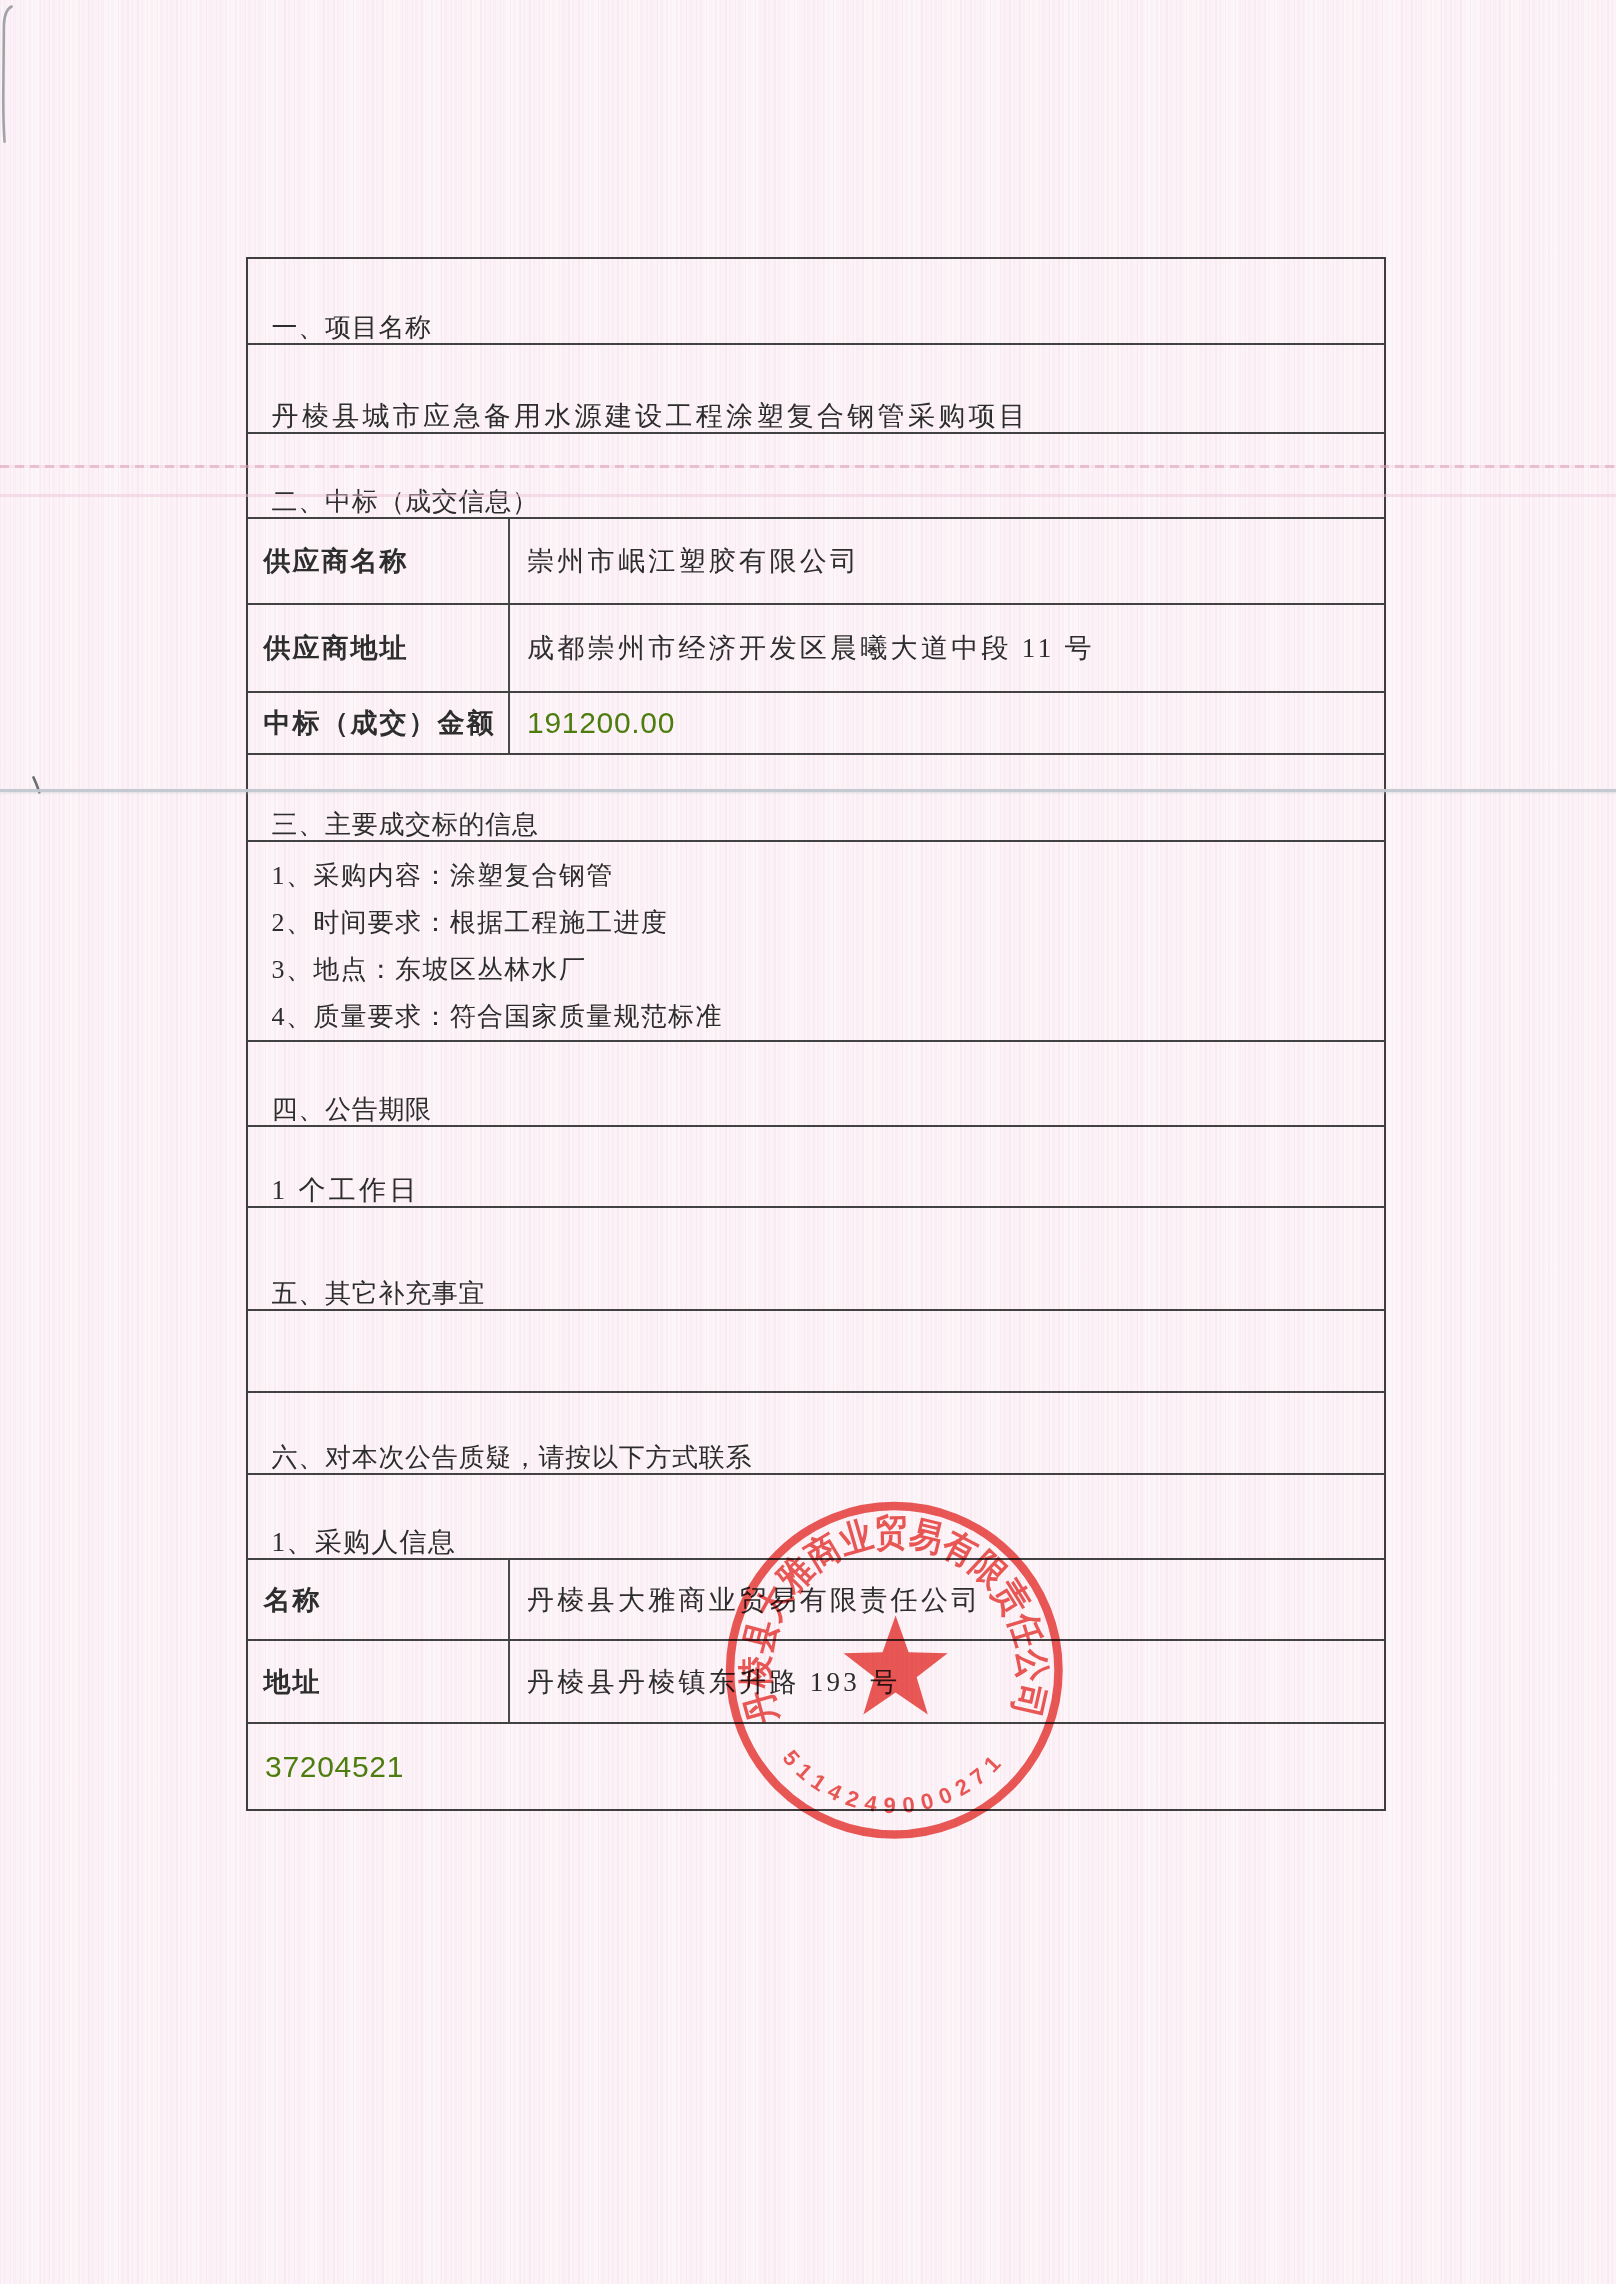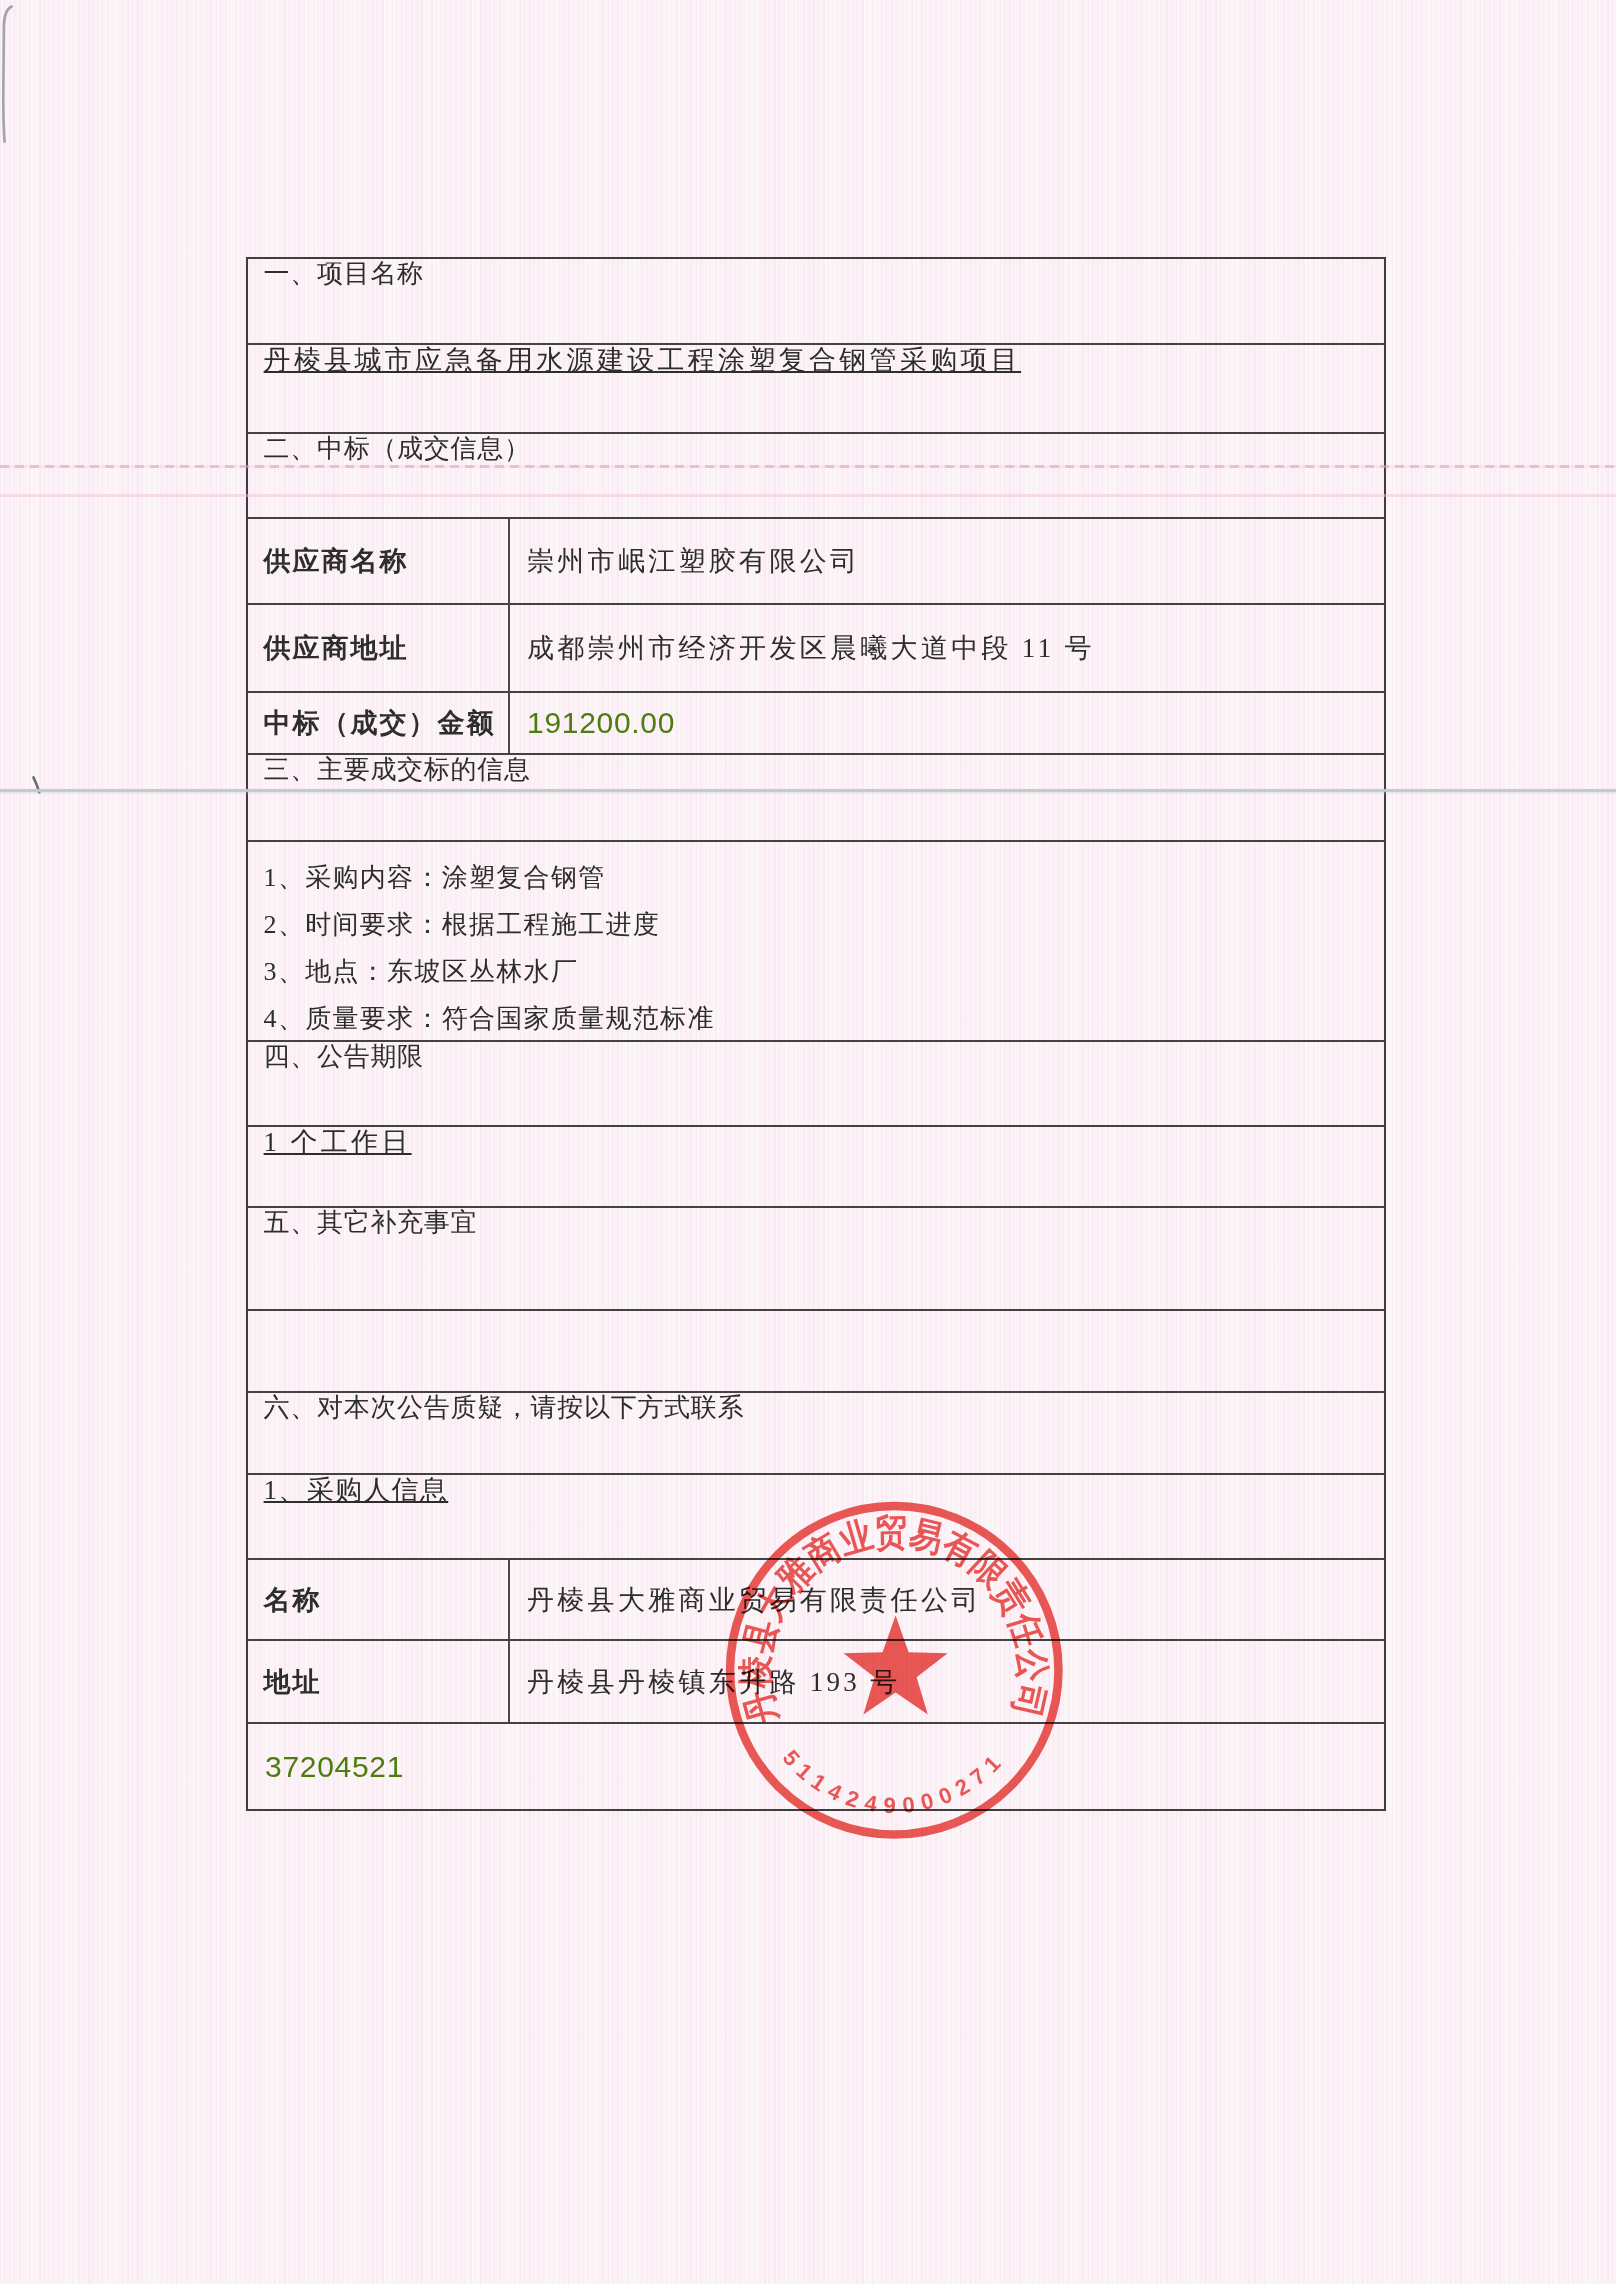--- a/index.html
+++ b/index.html
@@ -29,25 +29,25 @@
   .tick-svg{position:absolute;left:25px;top:772px;z-index:2;}
 
   
   .doc-table{
     position:absolute;left:246px;top:257px;width:1140px;z-index:1;
     border:2px solid #3f3e3e;border-top-width:2.6px;box-sizing:border-box;
     color:#2d2d2d;
   }
   .row{
     box-sizing:border-box;border-bottom:2px solid #434242;
-    display:flex;align-items:flex-start;position:relative;background:transparent;
+    display:flex;align-items:flex-end;position:relative;background:transparent;padding-left:8px;
   }
   .row:last-child{border-bottom:none;}
   .row-text{padding-left:15.6px;font-size:26px;letter-spacing:0.7px;line-height:1.15;white-space:nowrap;}
-  .row.content .row-text{font-size:27px;letter-spacing:3.3px;text-decoration:underline;}
+  .row.content .row-text{font-size:27px;letter-spacing:3.3px;}
   .row.kv{align-items:stretch;padding:0;}
   .cell-label{
     flex:0 0 262px;box-sizing:border-box;border-right:2px solid #4a4949;
     display:flex;align-items:center;padding-left:15.6px;
     font-size:27px;letter-spacing:2px;white-space:nowrap;font-weight:bold;
   }
   .cell-value{
     flex:1;display:flex;align-items:center;padding-left:17px;
     font-size:27px;letter-spacing:3.3px;white-space:nowrap;
   }

